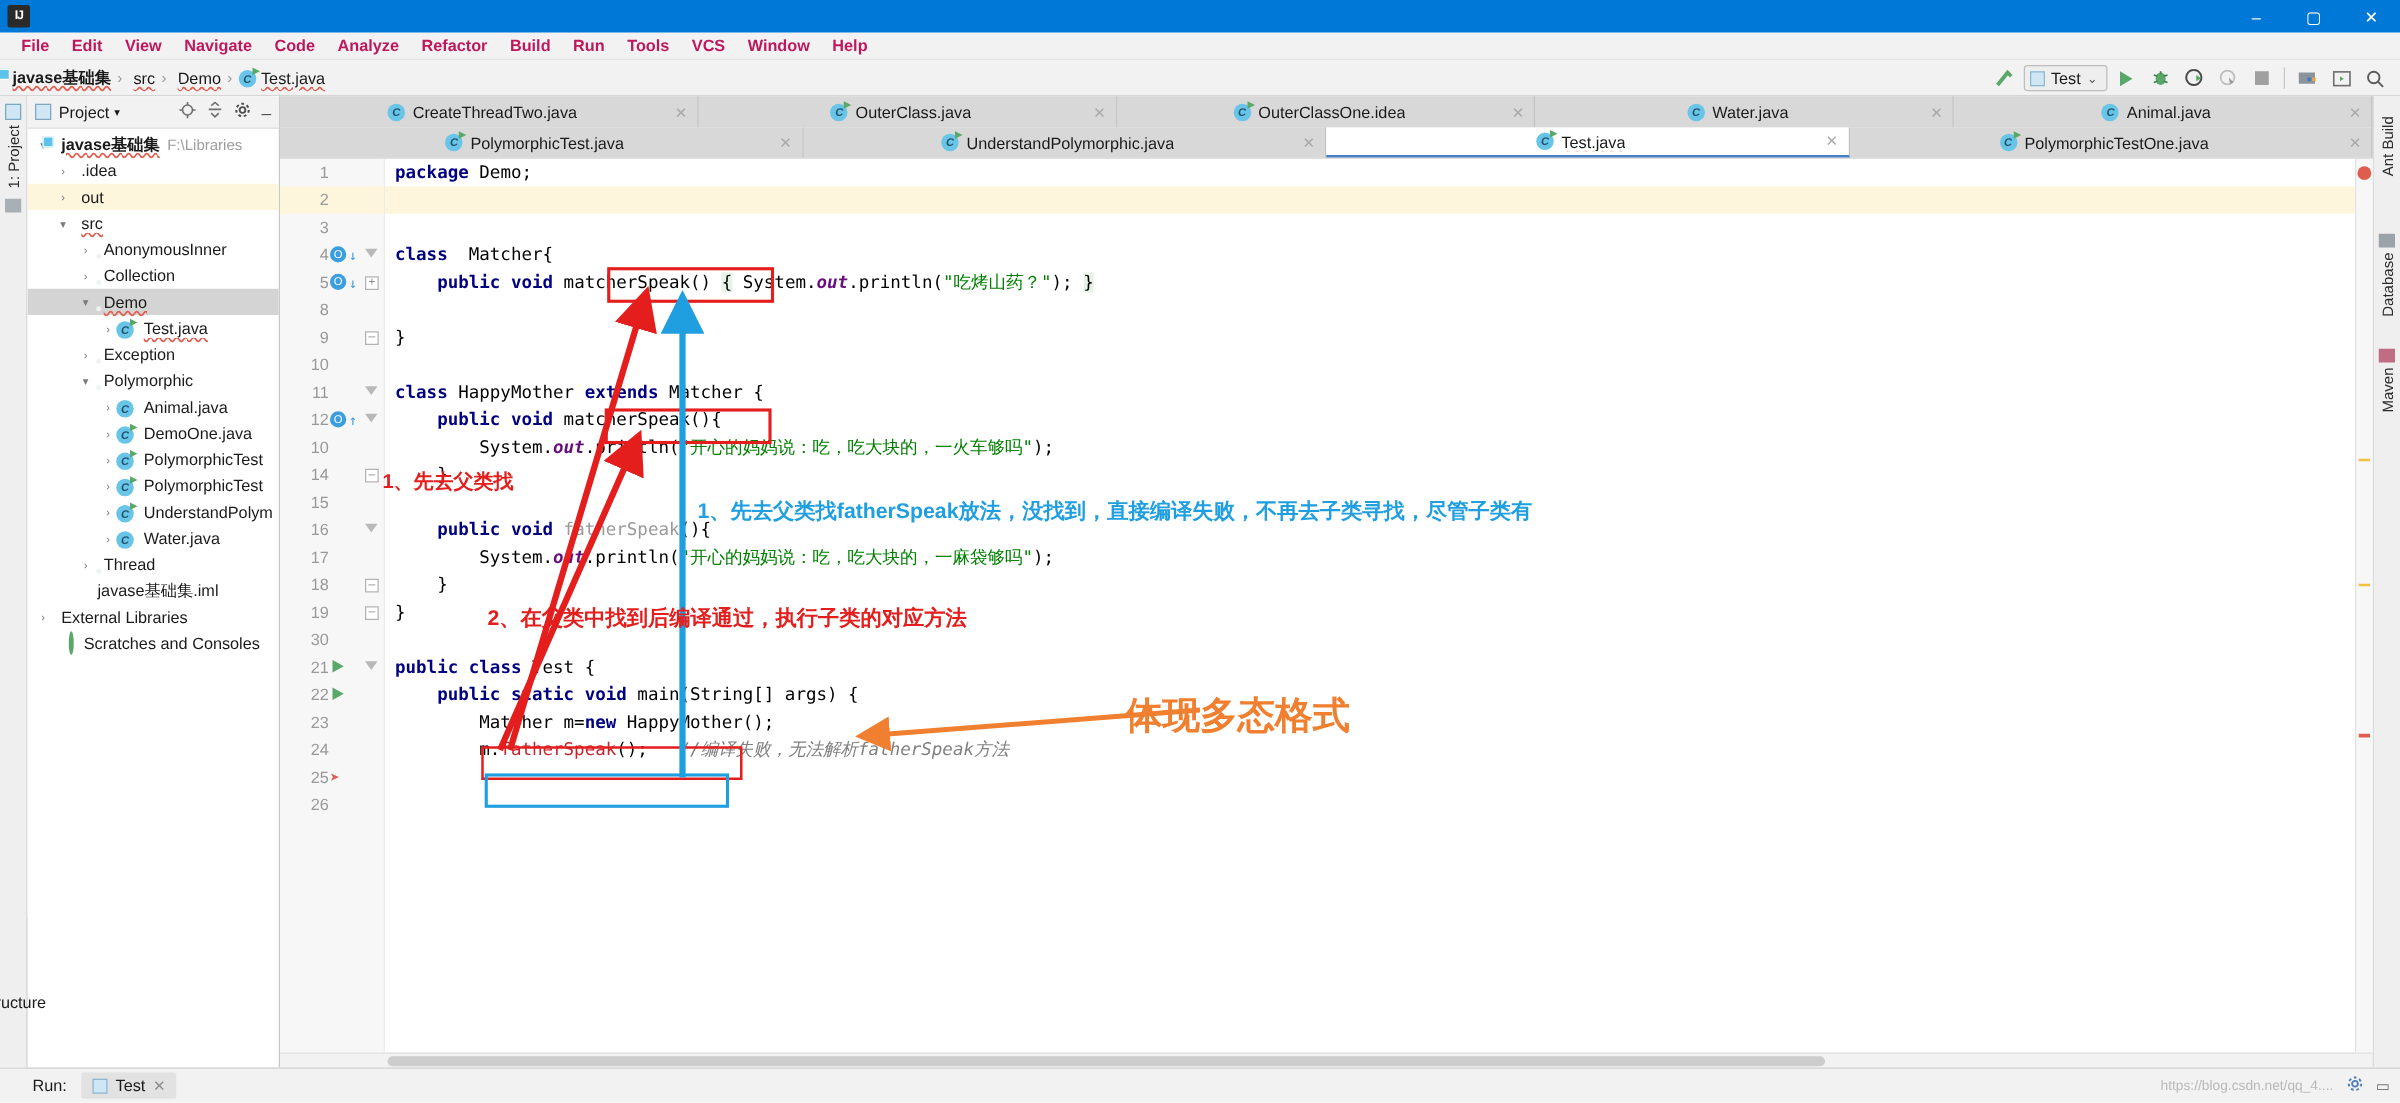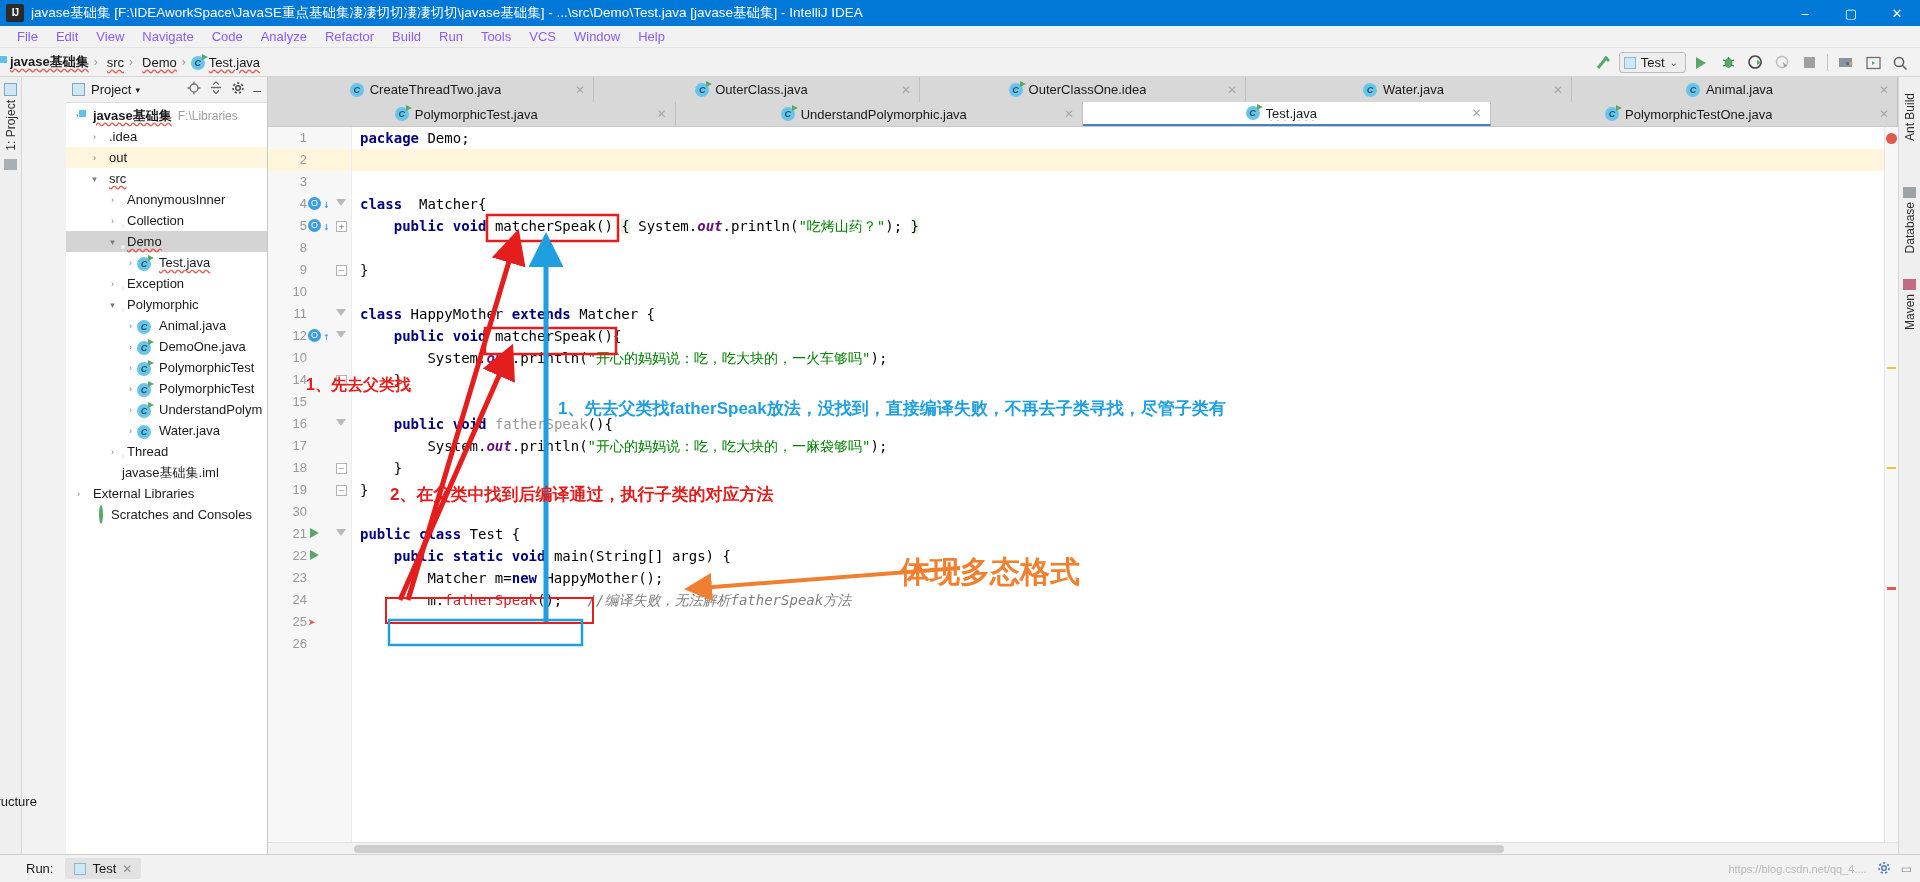--- a/index.html
+++ b/index.html
@@ -35,21 +35,21 @@
     width:46px; height:26px; display:flex; align-items:center;
     justify-content:center; font-size:13px; color:#fff;
   }
 
   
   #menubar {
     height:22px; background:#f2f2f2; display:flex; align-items:center;
     padding-left:8px; border-bottom:1px solid #e3e3e3;
   }
   #menubar .mi {
-    padding:2px 9px; font-size:13px; color:#8b5cf6; white-space:nowrap;
+    padding:2px 9px; font-size:13px; color:#be185d; white-space:nowrap;font-weight:bold;
   }
 
   
   #navbar {
     height:29px; background:#f2f2f2; display:flex; align-items:center;
     padding-left:6px; position:relative; border-bottom:1px solid #d6d6d6;
   }
   .crumb { display:flex; align-items:center; font-size:13px; }
   .crumb .sep { color:#9a9a9a; margin:0 5px; font-size:12px; }
   .crumb .label { white-space:nowrap; }
@@ -118,21 +118,21 @@
   .vstrip .vtext {
     writing-mode:vertical-rl; text-orientation:mixed; transform:rotate(180deg);
     font-size:12px; color:#2b2b2b; margin-top:4px; white-space:nowrap;
   }
   .vstrip .vicon { width:13px;height:11px;background:#a8b0b5;margin-top:8px; }
   .vstrip.right { border-right:none; border-left:1px solid #d6d6d6; }
 
   
   #project-panel {
     width:202px; background:#ffffff; border-right:1px solid #c9c9c9;
-    display:flex; flex-direction:column; flex:0 0 202px;margin-left:44px;
+    display:flex; flex-direction:column; flex:0 0 202px;
   }
   #project-head {
     height:26px; background:#f2f2f2; display:flex; align-items:center;
     padding-left:6px; gap:6px; border-bottom:1px solid #dedede;
   }
   #project-head .ph-title { font-size:13px; display:flex; align-items:center; gap:4px; }
   #project-head .ph-icons { margin-left:auto; display:flex; align-items:center; gap:8px; padding-right:6px; color:#5f5f5f; }
   .winicon { width:13px;height:13px;background:#cfe6f5;border:1px solid #7fa8c0; }
 
   #tree { flex:1; overflow:hidden; padding-top:2px; font-size:13px; }
@@ -257,21 +257,20 @@
 
   .vstrip-bottom-left {
     position:absolute; left:0; bottom:28px; width:22px; height:120px;
   }
 </style>
 </head>
 <body>
 
 <div id="titlebar">
   <div class="app-icon">IJ</div>
-  <div class="title-text">javase基础集 [F:\IDEAworkSpace\JavaSE重点基础集凄凄切切凄凄切切\javase基础集] - ...\src\Demo\Test.java [javase基础集] - IntelliJ IDEA</div>
   <div class="win-buttons">
     <div>–</div>
     <div>▢</div>
     <div class="close">✕</div>
   </div>
 </div>
 
 <div id="menubar">
   <div class="mi">File</div>
   <div class="mi">Edit</div>

